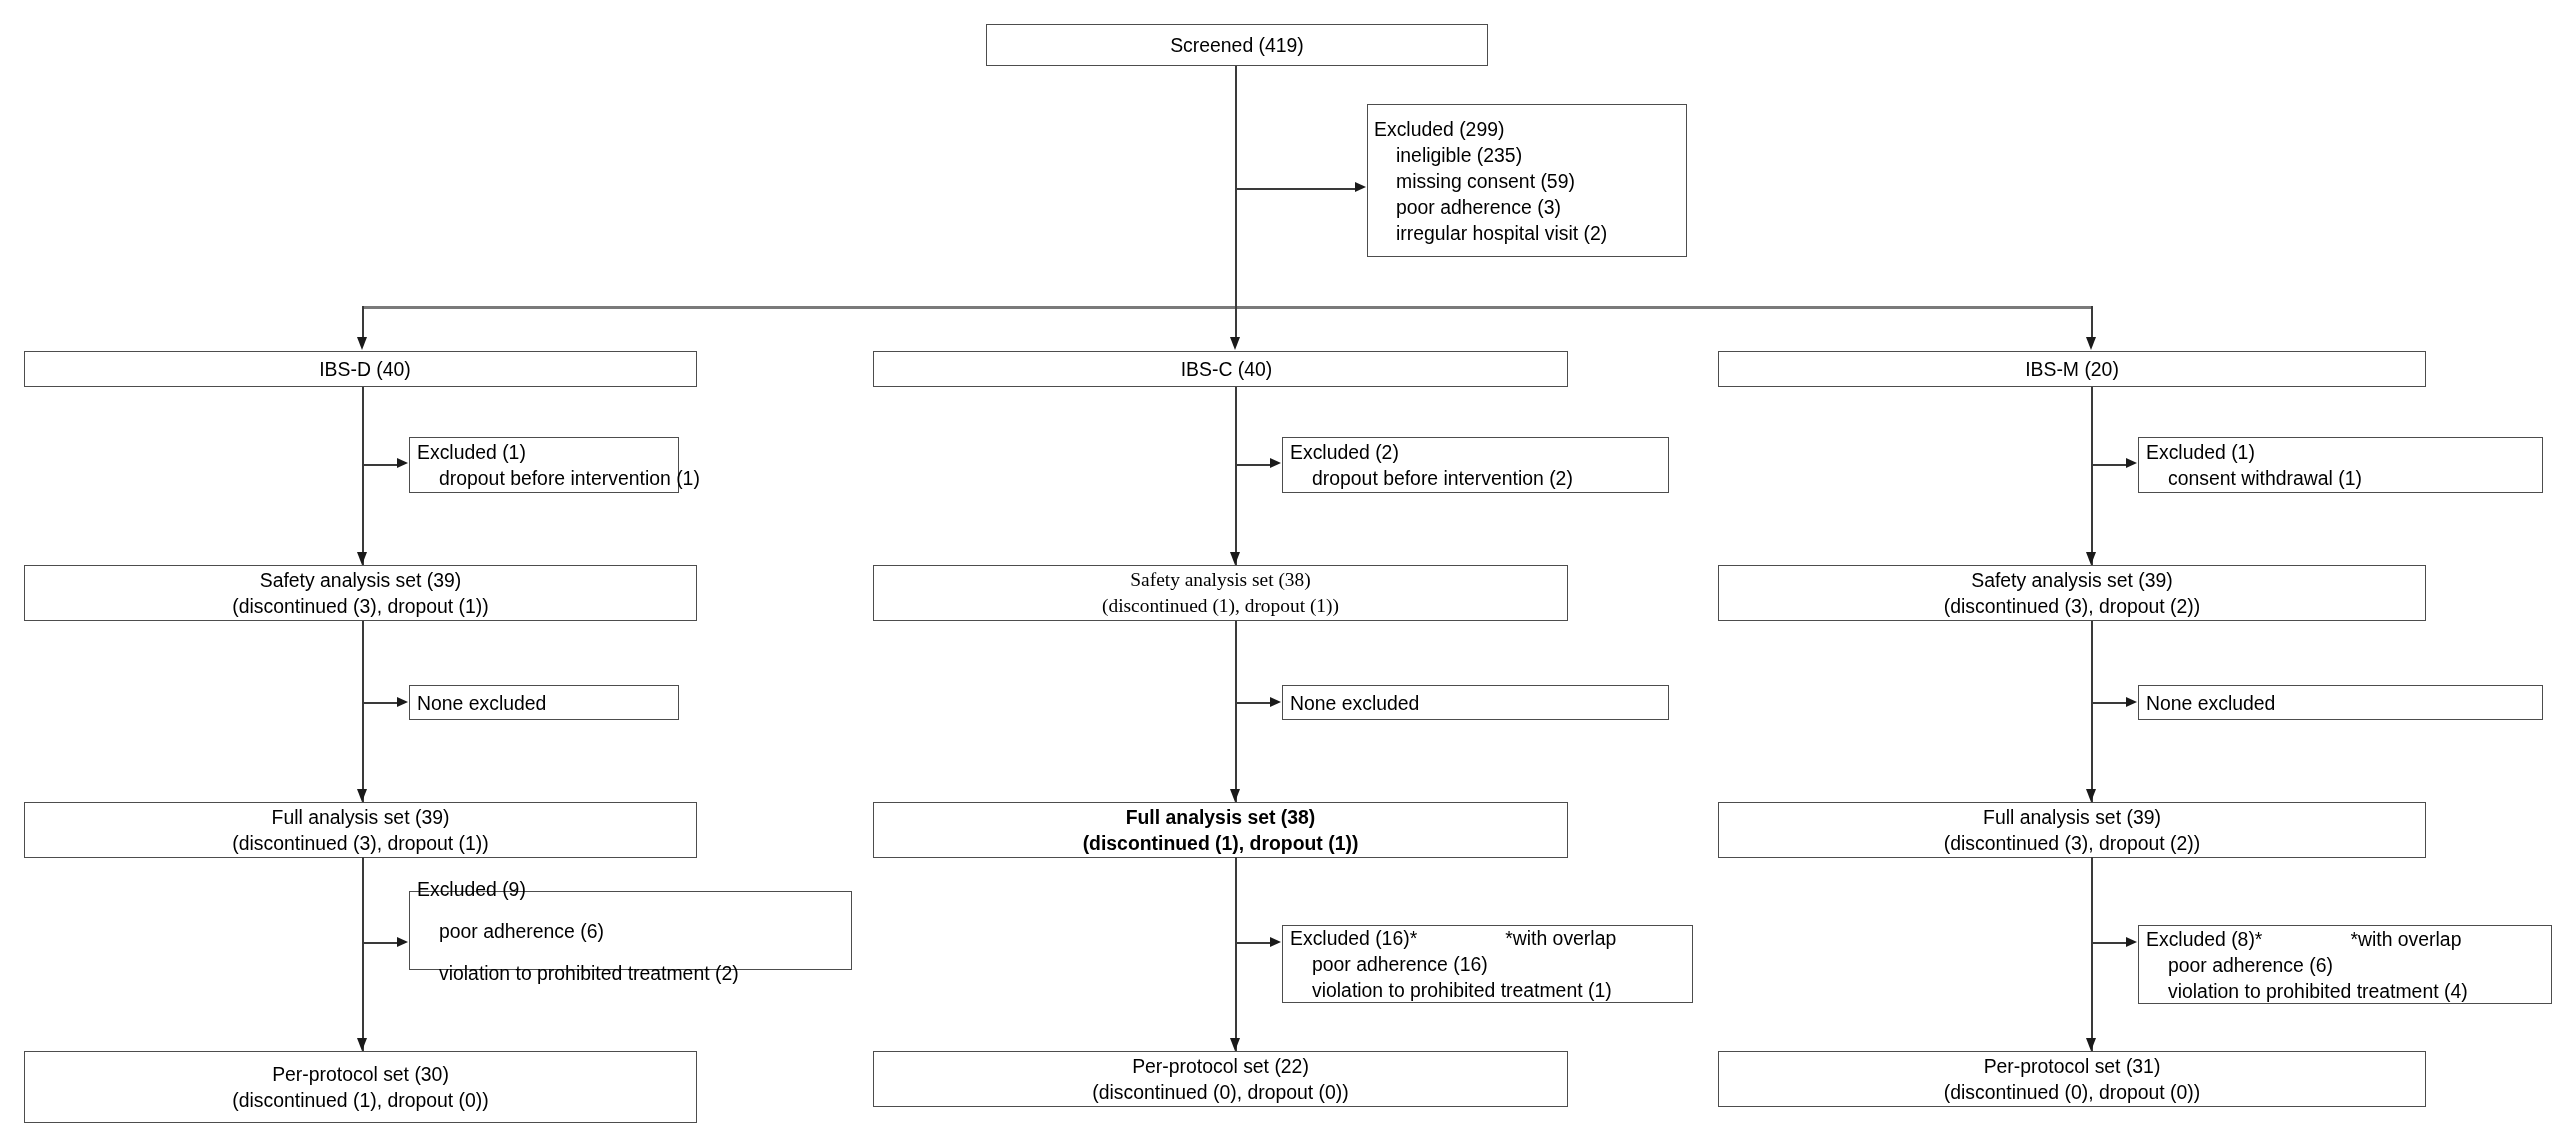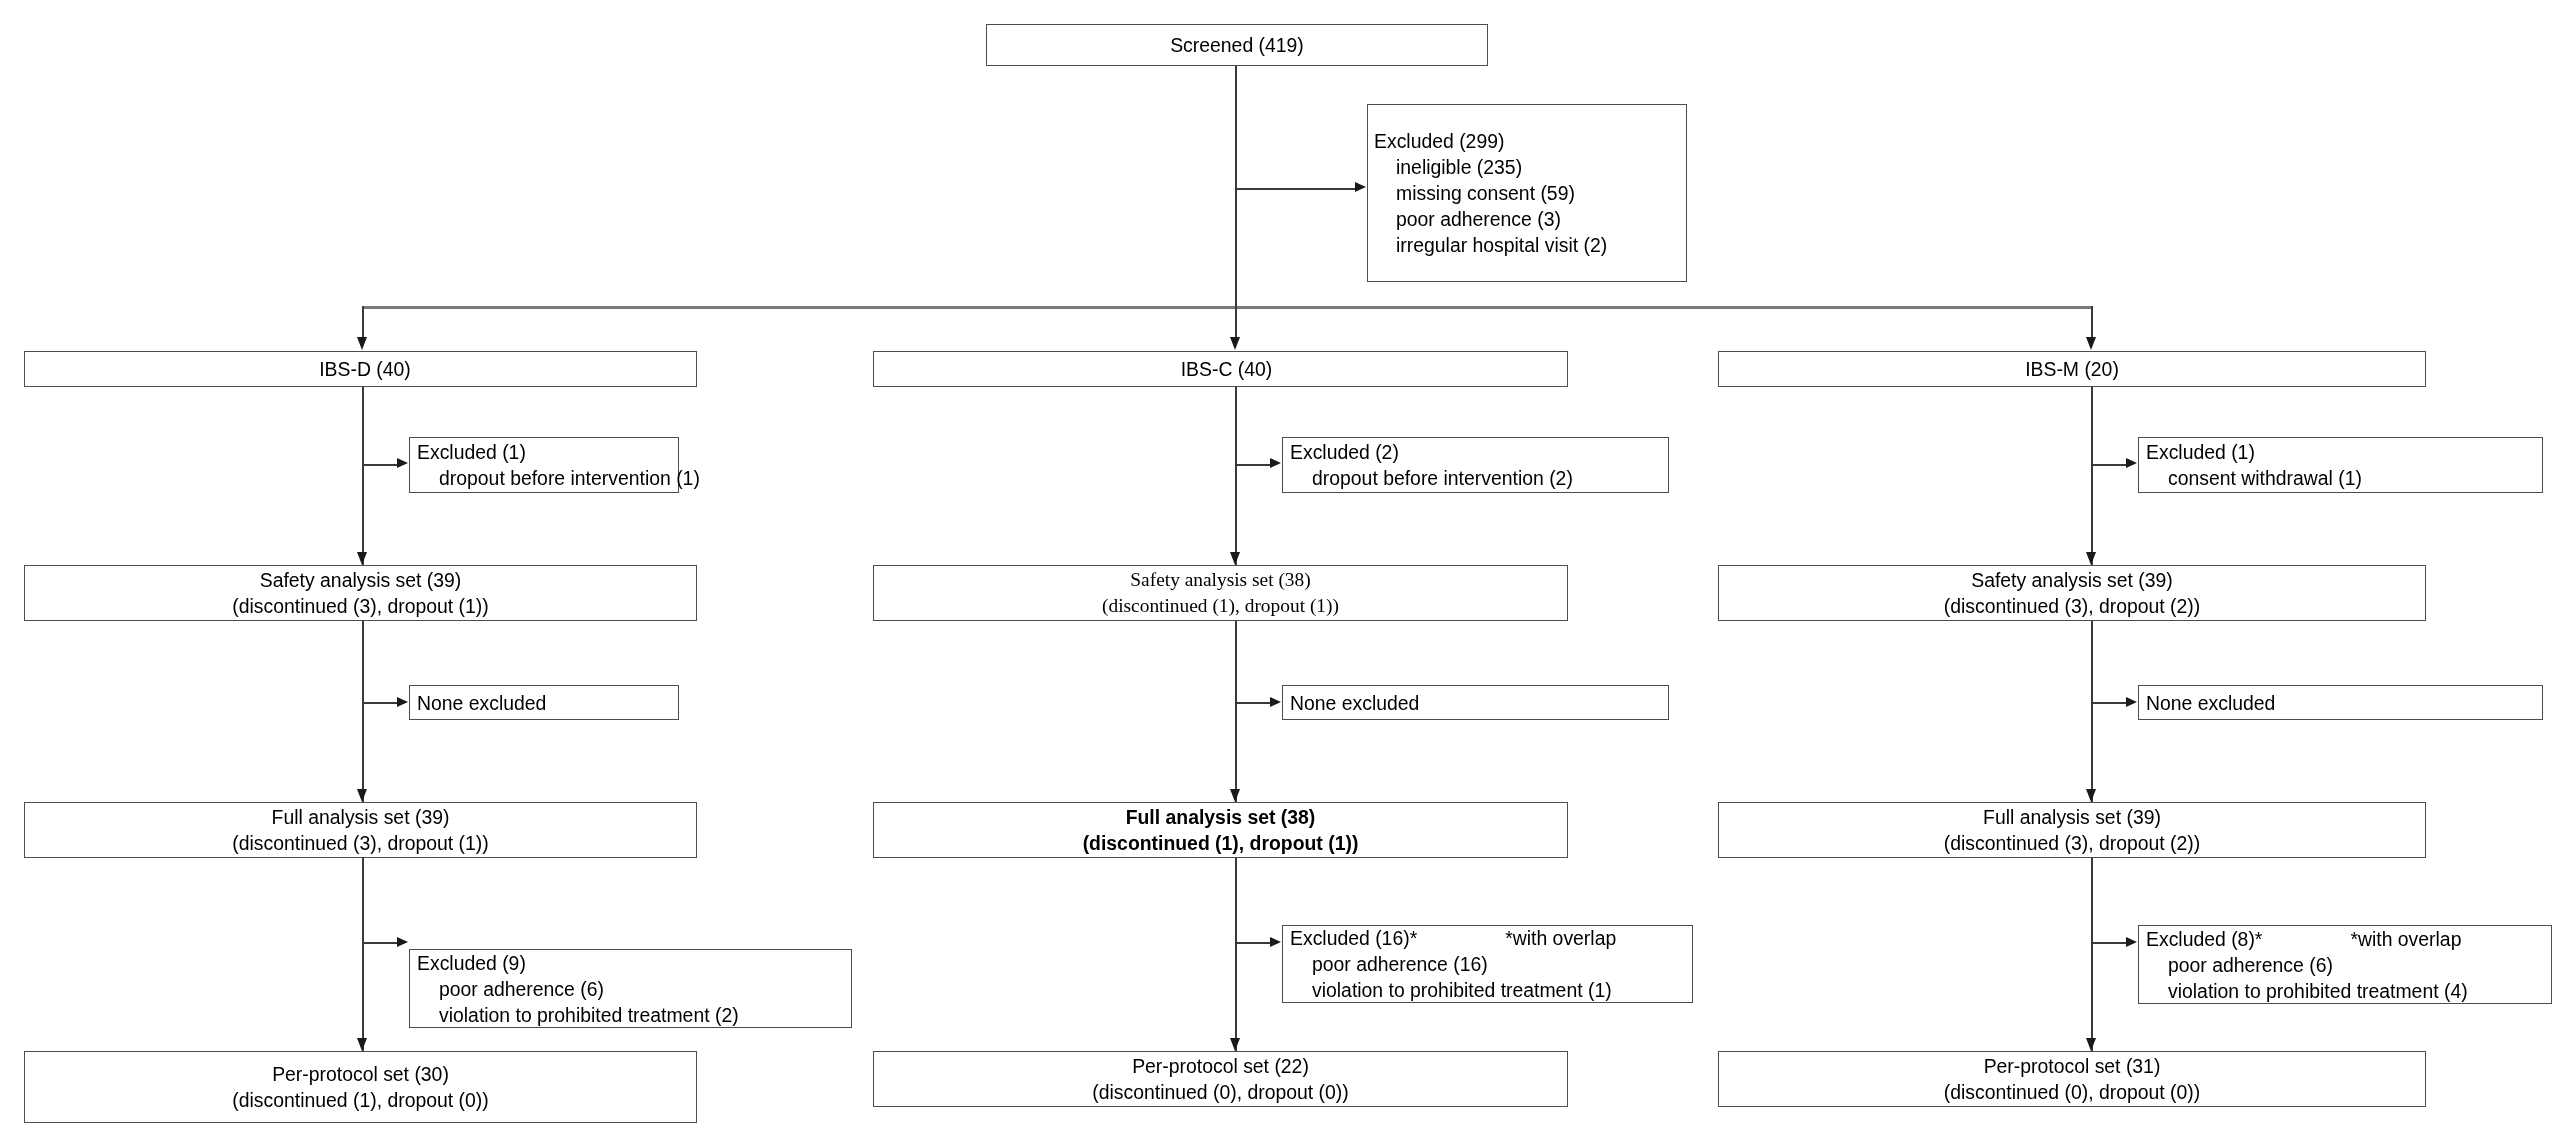--- a/index.html
+++ b/index.html
@@ -92,21 +92,21 @@
 
   <div class="box center" style="left:986px; top:23.5px; width:502px; height:42px;">
     <span class="ln">Screened (419)</span>
   </div>
 
   <div class="vline" style="left:1235px; top:66px; height:242px;"></div>
 
   <div class="hline" style="left:1235px; top:188px; width:123px;"></div>
   <div class="arrow-right" style="left:1355px; top:182px;"></div>
 
-  <div class="box left" style="left:1367px; top:104px; width:320px; height:178px;padding-left:6px;">
+  <div class="box left" style="left:1367px; top:104px; width:320px; height:153px;padding-left:6px;">
     <span class="ln">Excluded (299)</span>
     <span class="ln indent">ineligible (235)</span>
     <span class="ln indent">missing consent (59)</span>
     <span class="ln indent">poor adherence (3)</span>
     <span class="ln indent">irregular hospital visit (2)</span>
   </div>
 
   <div class="hbar" style="left:362px; top:306px; width:1730px;"></div>
 
   <div class="vline" style="left:362px; top:306px; height:33px;"></div>
@@ -149,21 +149,21 @@
   <div class="box center" style="left:24px; top:802px; width:673px; height:56px;">
     <span class="ln">Full analysis set (39)</span>
     <span class="ln">(discontinued (3), dropout (1))</span>
   </div>
 
   <div class="vline" style="left:362px; top:857px; height:194px;"></div>
   <div class="arrow-down" style="left:357px; top:1038px;"></div>
   <div class="hline" style="left:362px; top:942px; width:38px;"></div>
   <div class="arrow-right" style="left:397px; top:937px;"></div>
 
-  <div class="box left" style="left:409px; top:949px; width:443px; height:79px;">
+  <div class="box left" style="left:409px; top:891px; width:443px; height:79px;gap:16px;">
     <span class="hdrrow">
       <span class="ln">Excluded (9)</span>
       <span class="ln note"></span>
     </span>
     <span class="ln indent">poor adherence (6)</span>
     <span class="ln indent">violation to prohibited treatment (2)</span>
   </div>
 
   <div class="box center" style="left:24px; top:1051px; width:673px; height:72px;">
     <span class="ln">Per-protocol set (30)</span>

